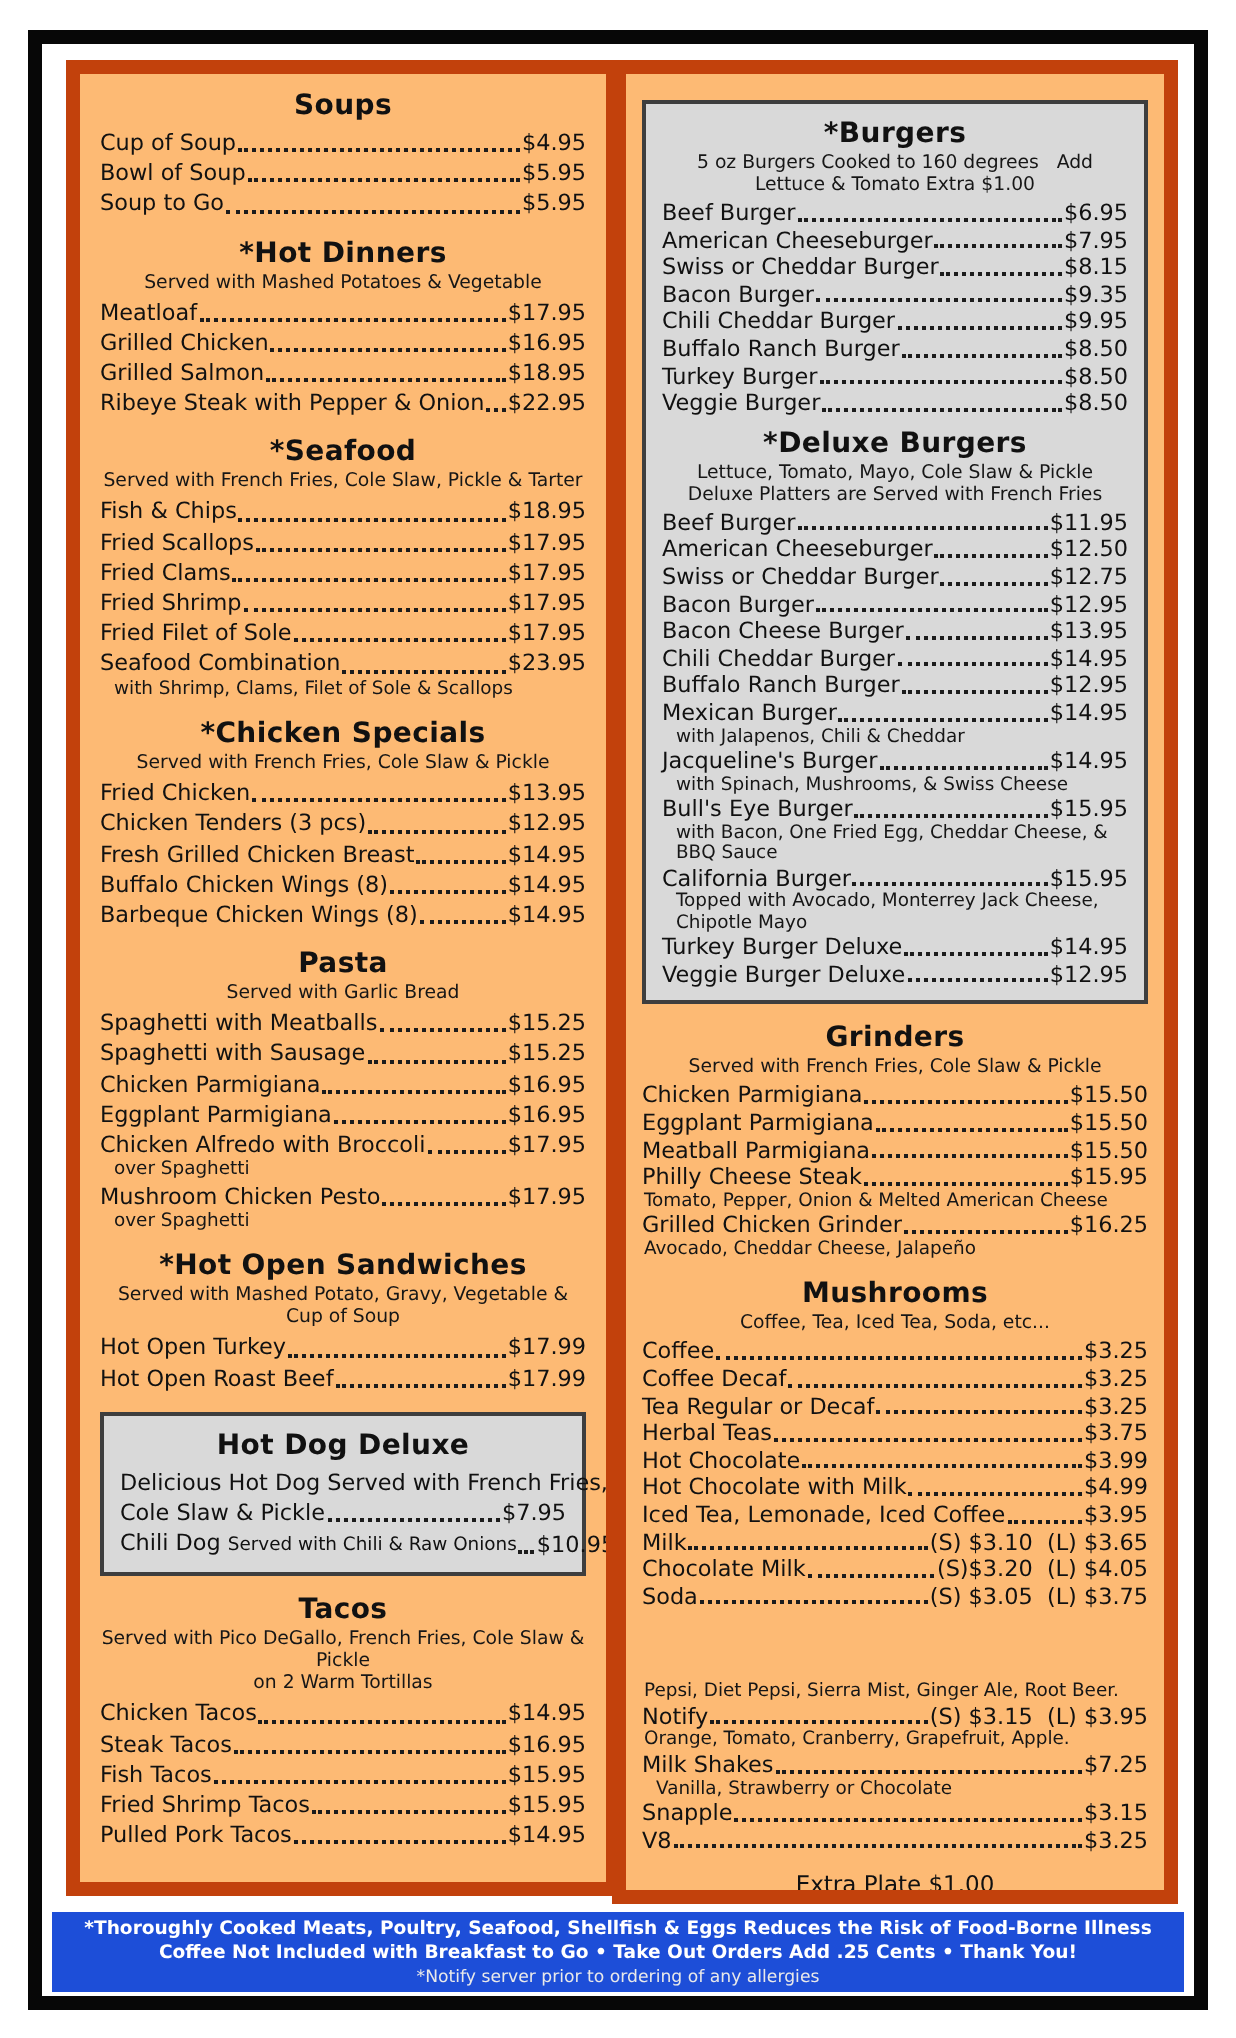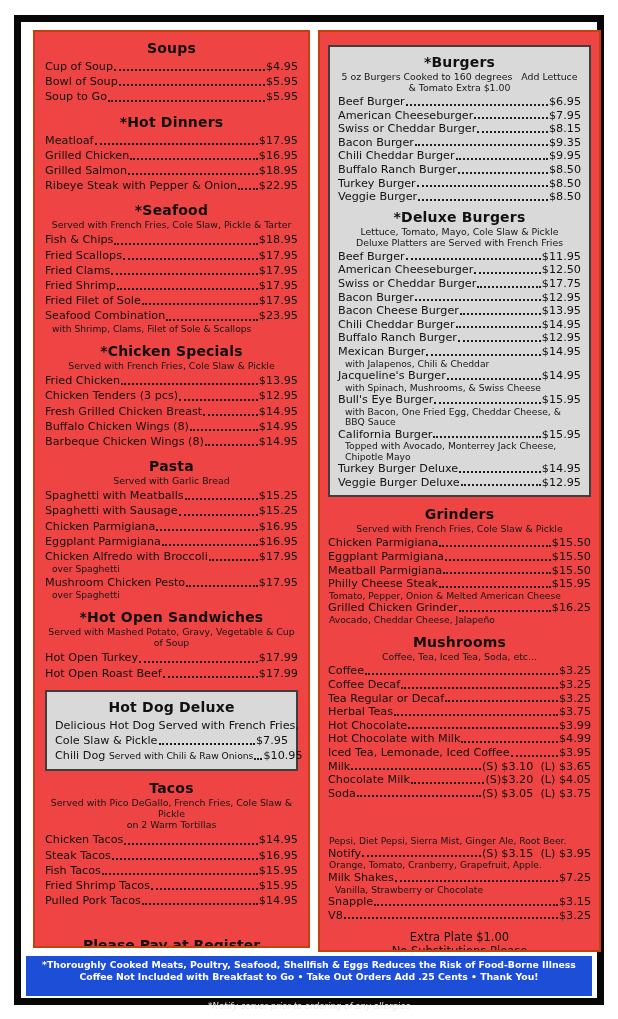--- a/index.html
+++ b/index.html
@@ -6,25 +6,25 @@
   body{
     width:618px;height:1019px;position:relative;background:#ffffff;
     font-family:"DejaVu Sans","Liberation Sans",sans-serif;color:#111;
     -webkit-font-smoothing:antialiased;
   }
   .frame{
     position:absolute;left:14px;top:15px;width:590px;height:990px;
     border:7px solid #070707;box-sizing:border-box;background:#fff;
   }
   .panel{
-    position:absolute;background:#ef4444;border:2px solid #c2410c;
+    position:absolute;background:#fdba74;border:7px solid #c2410c;
     box-sizing:border-box;padding:6px 10px;overflow:hidden;
   }
   #left-panel{left:33px;top:30px;width:277px;height:918px;}
-  #right-panel{left:318px;top:30px;width:283px;height:922px;padding:4px 8px;}
+  #right-panel{left:306px;top:30px;width:283px;height:922px;padding:4px 8px;}
   .section{margin-top:9px;}
   .section:first-child{margin-top:2px;}
   .sec-head{font-weight:bold;text-align:center;font-size:14px;line-height:17px;letter-spacing:.2px;}
   .sec-sub{text-align:center;font-size:9.4px;line-height:11px;color:#161616;}
   .items{margin-top:2px;}
   .item{display:flex;align-items:flex-end;font-size:11.2px;}
   #left-panel .item{line-height:15.2px;}
   #right-panel .item{line-height:13.6px;}
   .iname{white-space:nowrap;}
   .inline-note{font-size:9.2px;}
@@ -37,21 +37,21 @@
   .payblock{text-align:center;margin-top:28px;font-weight:bold;}
   .pay1{font-size:14px;line-height:18px;}
   .bottomblock{text-align:center;margin-top:8px;}
   .bb-extra{font-size:11.5px;line-height:14px;}
   .bb-welcome{font-size:20px;font-weight:bold;line-height:24px;margin-top:4px;}
   .footerbar{
     position:absolute;left:26px;top:956px;width:566px;height:40px;
     background:#1d4ed8;color:#fff;text-align:center;box-sizing:border-box;padding-top:3px;
   }
   .fline{font-weight:bold;font-size:9.3px;line-height:11.5px;}
-  .fline3{font-size:8.6px;line-height:10px;color:#e9e9e9;margin-top:19px;font-weight:normal;font-style:italic;}
+  .fline3{font-size:8.6px;line-height:10px;color:#e9e9e9;margin-top:2px;font-weight:normal;}
 </style>
 </head>
 <body>
 
 <div class="frame"></div>
 
 <div class="panel" id="left-panel">
   <div id="left-sections">
       <div class="section">
         <div class="sec-head">Soups</div>
@@ -68,20 +68,21 @@
           </div>
           <div class="item">
             <span class="iname">Soup to Go</span>
             <span class="dots"></span>
             <span class="iprice">$5.95</span>
           </div>
         </div>
       </div>
       <div class="section">
         <div class="sec-head">*Hot Dinners</div>
+        <div class="sec-sub">Served with Mashed Potatoes &amp; Vegetable</div>
         <div class="items">
           <div class="item">
             <span class="iname">Meatloaf</span>
             <span class="dots"></span>
             <span class="iprice">$17.95</span>
           </div>
           <div class="item">
             <span class="iname">Grilled Chicken</span>
             <span class="dots"></span>
             <span class="iprice">$16.95</span>
@@ -339,21 +340,21 @@
               <span class="iprice">$11.95</span>
             </div>
             <div class="item">
               <span class="iname">American Cheeseburger</span>
               <span class="dots"></span>
               <span class="iprice">$12.50</span>
             </div>
             <div class="item">
               <span class="iname">Swiss or Cheddar Burger</span>
               <span class="dots"></span>
-              <span class="iprice">$17.75</span>
+              <span class="iprice">$12.75</span>
             </div>
             <div class="item">
               <span class="iname">Bacon Burger</span>
               <span class="dots"></span>
               <span class="iprice">$12.95</span>
             </div>
             <div class="item">
               <span class="iname">Bacon Cheese Burger</span>
               <span class="dots"></span>
               <span class="iprice">$13.95</span>

